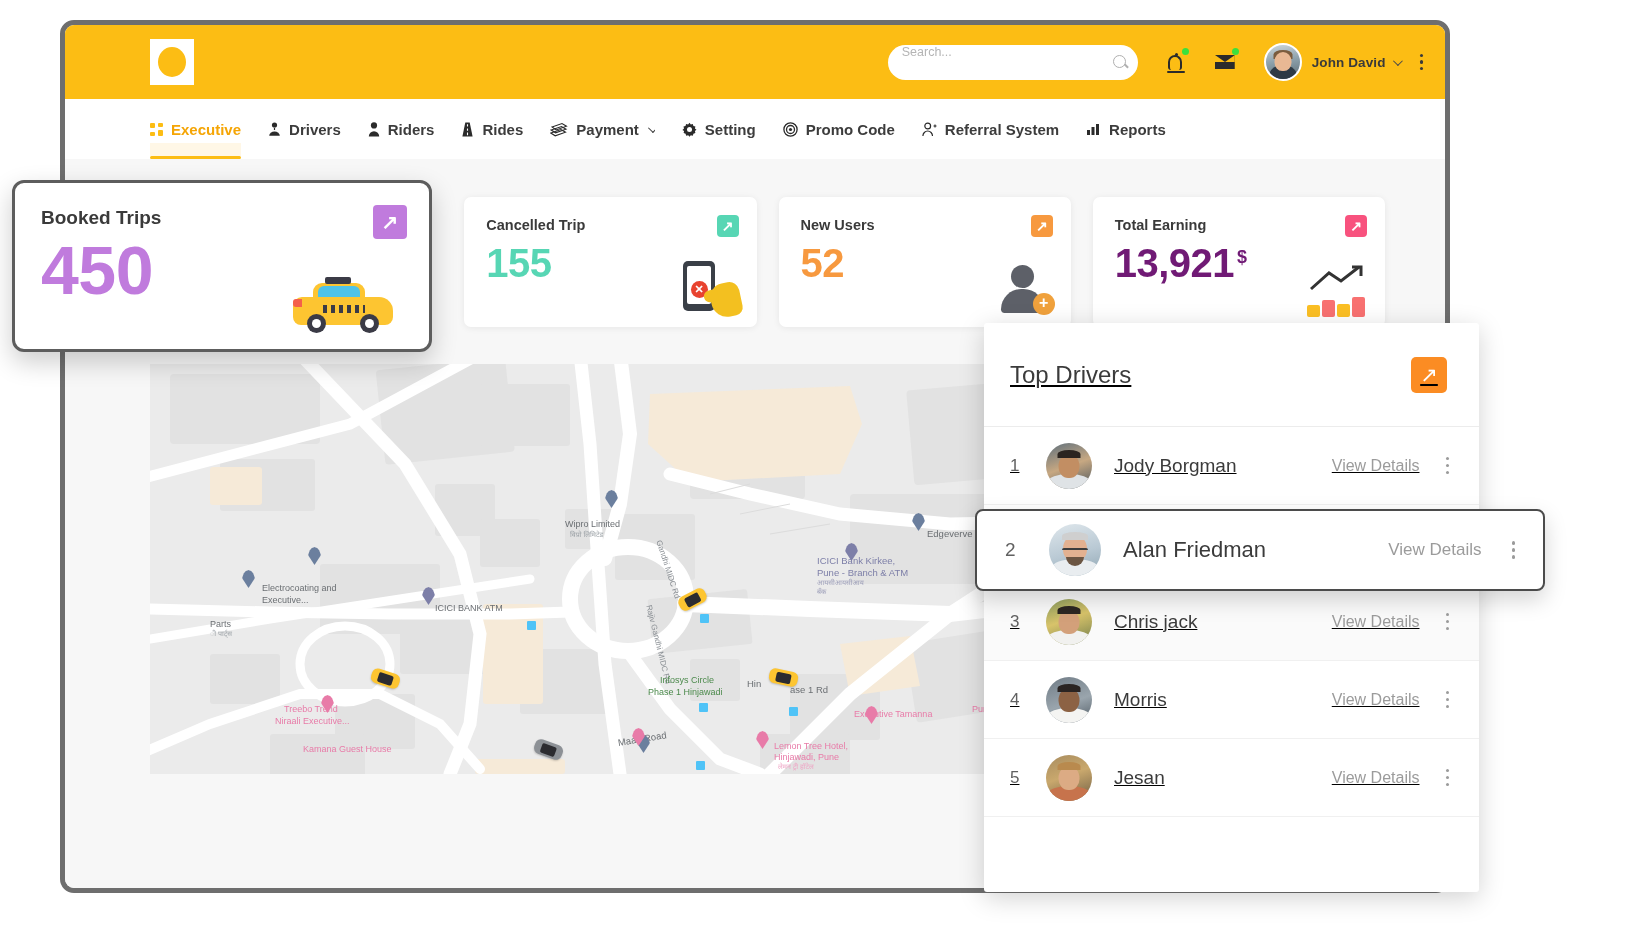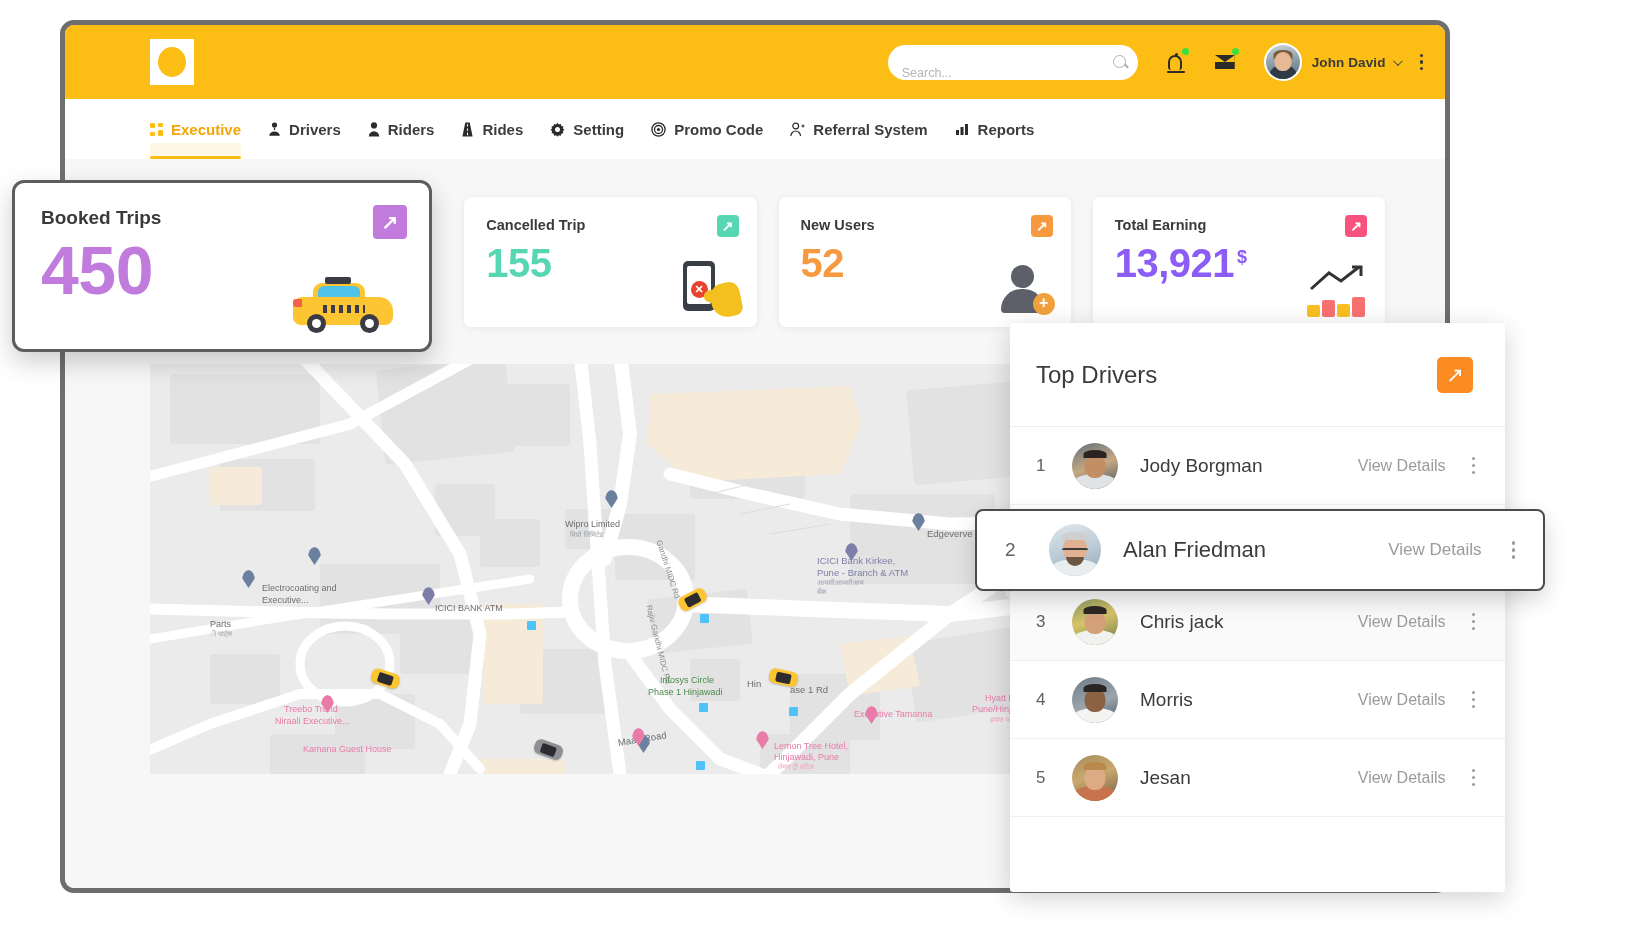--- a/index.html
+++ b/index.html
@@ -42,21 +42,21 @@
   }
   .header-right {
     position: absolute; right: 18px; top: 0;
     height: 74px;
     display: flex; align-items: center; gap: 0;
   }
   .search-box {
     width: 250px; height: 35px;
     background: #ffffff;
     border-radius: 18px;
-    display: flex; align-items: flex-end;
+    display: flex; align-items: flex-start;
     padding: 0 14px;
     position: relative;
   }
   .search-box input {
     border: none; outline: none;
     font-size: 12.5px; color: #9a9a9a;
     font-family: "Liberation Sans", sans-serif;
     width: 100%; background: transparent;
   }
   .search-box input::placeholder { color: #b5b5b5; }
@@ -291,27 +291,28 @@
     left: 85px; top: 205px;
     width: 1220px; height: 410px;
     background: #ebebeb;
     overflow: hidden;
   }
   .map-svg { position: absolute; left: 0; top: 0; }
 
   
   .drivers-panel {
     position: absolute;
-    left: 1010px; top: 323px;
+    left: 984px; top: 323px;
     width: 495px; height: 569px;
     background: #ffffff;
     border-radius: 3px;
     box-shadow: 0 6px 26px rgba(0,0,0,.18);
     z-index: 25;
     overflow: hidden;
+    text-decoration: underline;
   }
   .drivers-head {
     height: 104px;
     display: flex; align-items: center; justify-content: space-between;
     padding: 0 32px 0 26px;
     border-bottom: 1px solid #ececec;
   }
   .drivers-title { font-size: 24px; color: #3b3b3b; }
   .drivers-arrow {
     width: 36px; height: 36px; border-radius: 5px;
@@ -442,20 +443,31 @@
       <div class="nav-item">
         <span class="nav-ico">
           <svg width="13" height="15" viewBox="0 0 13 15">
               <path d="M4.3 0.6 H8.7 L11.6 14.4 H1.4z" fill="#2b2b2b"></path>
               <path d="M6.5 2.2 v2.4 M6.5 6.4 v2.4 M6.5 10.6 v2.6" stroke="#fff" stroke-width="1.1"></path>
             </svg>
         </span>
         <span class="nav-label">Rides</span>
       </div>
 
+      <div class="nav-item">
+        <span class="nav-ico">
+          <svg width="18" height="15" viewBox="0 0 18 15">
+              <path d="M2 5 L12 1.5 L16.5 4.2 L6.2 8z" fill="none" stroke="#2b2b2b" stroke-width="1.1"></path>
+              <path d="M1.2 8 L11.5 4.6 L16 7.2 L5.6 10.8z" fill="none" stroke="#2b2b2b" stroke-width="1.1"></path>
+              <path d="M0.8 11 L11 7.6 L15.5 10.2 L5.2 13.8z" fill="none" stroke="#2b2b2b" stroke-width="1.1"></path>
+            </svg>
+        </span>
+        <span class="nav-label wide">Payment</span>
+        <span style="margin-left:9px;width:7px;height:7px;border-right:1.8px solid #3c3c3c;border-bottom:1.8px solid #3c3c3c;transform:rotate(45deg) translateY(-2px);"></span>
+      </div>
 
       <div class="nav-item">
         <span class="nav-ico">
           <svg width="15" height="15" viewBox="0 0 15 15">
               <path d="M7.5 0.8 l1.3 1.6 2-.5 .6 2 2 .6-.5 2 1.6 1.3-1.6 1.3 .5 2-2 .6-.6 2-2-.5-1.3 1.6-1.3-1.6-2 .5-.6-2-2-.6 .5-2L0.4 7.9 2 6.6l-.5-2 2-.6 .6-2 2 .5z" fill="#2b2b2b"></path>
               <circle cx="7.5" cy="7.6" r="2.5" fill="#fff"></circle>
             </svg>
         </span>
         <span class="nav-label">Setting</span>
       </div>
@@ -522,21 +534,21 @@
             <div class="user-art">
               <span class="user-head"></span>
                 <span class="user-body"></span>
                 <span class="user-plus">+</span>
             </div>
           </div>
         </div>
 
         <div class="stat-card">
           <div class="stat-label">Total Earning</div>
-          <div class="stat-value" style="color:#8b5cf6">
+          <div class="stat-value" style="color:#701a75">
             <span>13,921</span><span class="cur">$</span>
           </div>
           <div class="corner-arrow" style="background:#f8527e">↗</div>
           <div class="stat-art" style="bottom:10px">
             <div class="earn-art">
               <svg class="earn-arrow" viewBox="0 0 58 26">
                 <path d="M2 24 L20 8 L32 16 L50 2" stroke="#333" stroke-width="3" fill="none"></path>
                 <path d="M43 2 H52 V11" stroke="#333" stroke-width="3" fill="none"></path>
               </svg>
               <span class="earn-bar" style="left:2px;height:12px;background:#fbbf24"></span>

